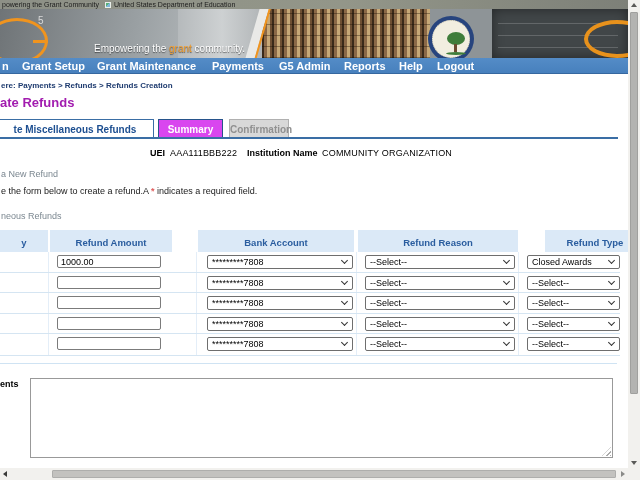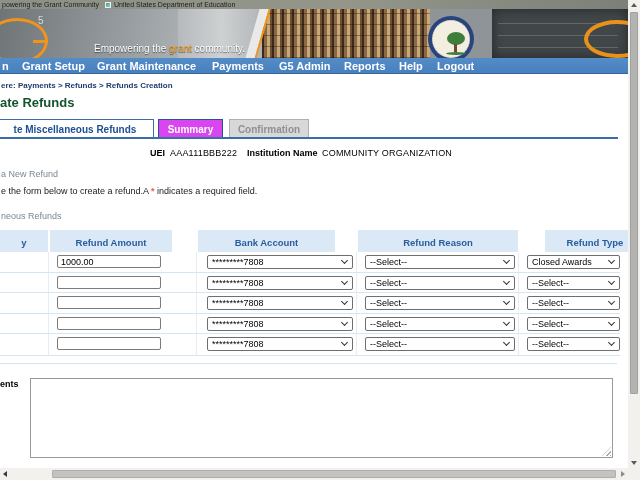--- a/index.html
+++ b/index.html
@@ -52,28 +52,28 @@
     background:#3f7d3a; }
 
   
   .navbar { position:absolute; left:0; top:58px; width:640px; height:16px;
     background:linear-gradient(#548cc7,#4780bd); border-bottom:1px solid #35679f; }
   .nav-item { position:absolute; top:2px; font-size:11px; font-weight:bold; color:#fff;
     white-space:nowrap; cursor:pointer; }
 
   
   .breadcrumb { position:absolute; left:1px; top:81px; font-size:8px; font-weight:bold; color:#1f3c70; }
-  .page-title { position:absolute; left:0px; top:95px; font-size:13px; font-weight:bold; color:#14532d; }
+  .page-title { position:absolute; left:0px; top:95px; font-size:13px; font-weight:bold; color:#a21caf; }
 
   .tab { position:absolute; top:119px; height:18px; font-size:10px; font-weight:bold;
     padding-top:4px; text-align:center; cursor:pointer; }
   .tab-active { left:-4px; width:158px; background:#fff; color:#1d4f91;
     border:1px solid #3a6ea5; border-bottom:none; }
   .tab-blue { left:158px; width:65px; background:#d946ef; color:#fff; border:1px solid #27538b; border-bottom:none; }
-  .tab-gray { left:229px; width:80px; background:#d8d8d8; color:#909090; border:1px solid #b0b0b0; border-bottom:none; }
+  .tab-gray { left:229px; width:60px; background:#d8d8d8; color:#909090; border:1px solid #b0b0b0; border-bottom:none; }
   .tab-underline { position:absolute; left:0; top:137px; width:618px; height:2px; background:#3a6ea5; }
 
   .info-row { position:absolute; left:0; top:148px; width:620px; height:12px; font-size:9px; color:#000; }
   .ilabel { position:absolute; font-weight:bold; white-space:nowrap; }
   .ivalue { position:absolute; white-space:nowrap; letter-spacing:.2px; }
 
   .section-title { position:absolute; left:1px; top:169px; font-size:9px; color:#7b8790; }
   .instructions { position:absolute; left:1px; top:186px; font-size:9px; color:#1a1a1a; }
   .req-star { color:#e05c5c; font-weight:bold; }
   .subsection-title { position:absolute; left:1px; top:211px; font-size:9px; color:#7b8790; }
@@ -182,21 +182,21 @@
     <span class="ilabel" style="left:247px">Institution Name</span>
     <span class="ivalue" style="left:322px">COMMUNITY ORGANIZATION</span>
   </div>
 
   <div class="section-title">a New Refund</div>
   <div class="instructions"><span>e the form below to create a refund.A </span><span class="req-star">*</span><span> indicates a required field.</span></div>
   <div class="subsection-title">neous Refunds</div>
 
   <div class="thead-cell" style="left:0;width:48px;">y</div>
   <div class="thead-cell" style="left:50px;width:122px;">Refund Amount</div>
-  <div class="thead-cell" style="left:198px;width:137px;">Bank Account</div>
+  <div class="thead-cell" style="left:198px;width:156px;">Bank Account</div>
   <div class="thead-cell" style="left:358px;width:160px;">Refund Reason</div>
   <div class="thead-cell" style="left:520px;width:100px;margin-left:25px;">Refund Type</div>
 
   <div class="vline" style="left:48px"></div>
   <div class="vline" style="left:196px"></div>
   <div class="vline" style="left:356px"></div>
   <div class="vline" style="left:518px"></div>
 
   <div class="rowline" style="top:272px"></div>
   <div class="rowline" style="top:292px"></div>

